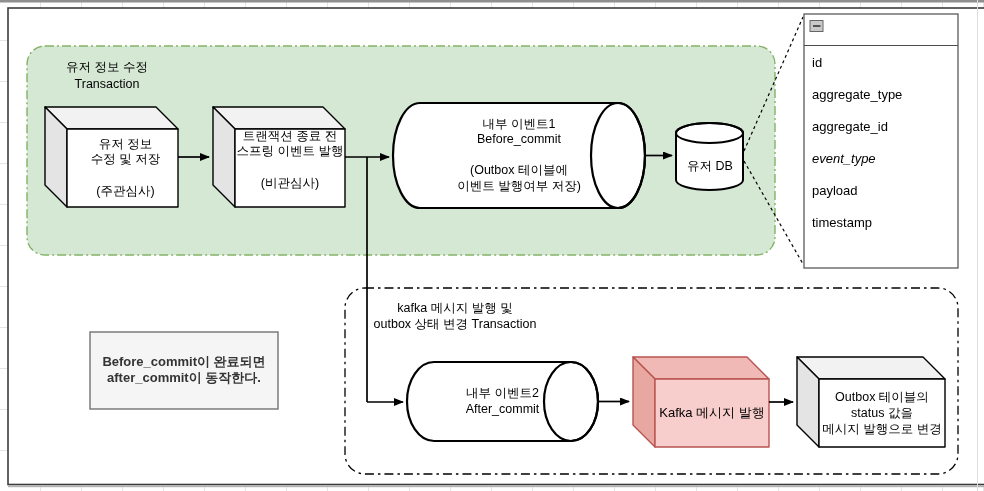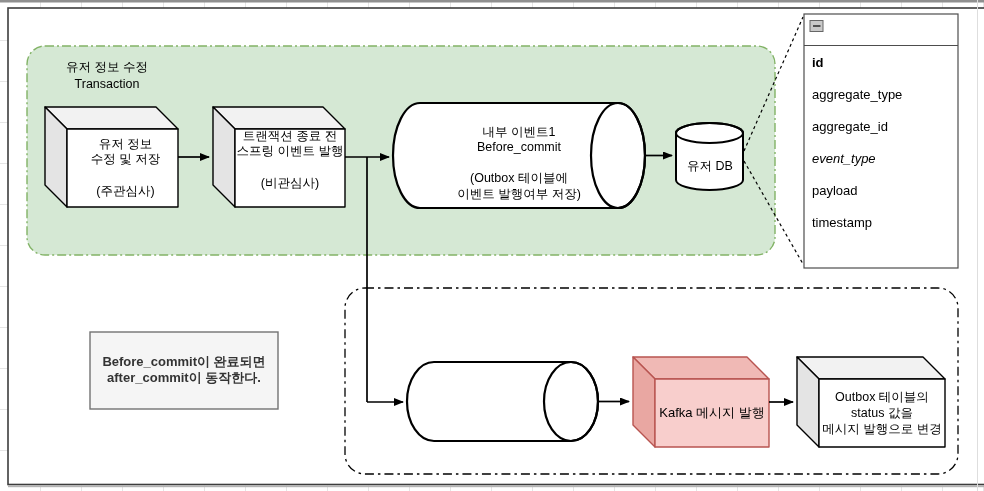--- a/index.html
+++ b/index.html
@@ -119,37 +119,41 @@
   <div class="lbl" style="left:67px;top:129px;width:117px;height:78px;">유저 정보
 수정 및 저장
 
 (주관심사)</div>
 
   <div class="lbl" style="left:235px;top:129px;width:110px;height:62px;">트랜잭션 종료 전
 스프링 이벤트 발행
 
 (비관심사)</div>
 
-  <div class="lbl" style="left:424px;top:112px;width:190px;height:87px;margin-top:8px;">내부 이벤트1
+  <div class="lbl" style="left:424px;top:112px;width:190px;height:87px;">내부 이벤트1
 Before_commit
 
 (Outbox 테이블에
 이벤트 발행여부 저장)</div>
 
   <div class="lbl" style="left:673px;top:154px;width:74px;height:26px;text-align:right;">유저 DB</div>
 
 
-  <div class="table-field" style="top:46px;font-weight:bold;">id</div>
+  <div class="table-field" style="top:46px;">id</div>
   <div class="table-field" style="top:78px;">aggregate_type</div>
   <div class="table-field" style="top:110px;">aggregate_id</div>
   <div class="table-field" style="top:142px;font-style:italic;">event_type</div>
   <div class="table-field" style="top:174px;">payload</div>
   <div class="table-field" style="top:206px;">timestamp</div>
 
+  <div class="lbl container-label" style="left:329px;top:298px;width:252px;height:36px;">kafka 메시지 발행 및
+outbox 상태 변경 Transaction</div>
 
+  <div class="lbl" style="left:412px;top:384px;width:181px;height:35px;">내부 이벤트2
+After_commit</div>
 
   <div class="lbl" style="left:819px;top:379px;width:126px;height:68px;line-height:16px;">Outbox 테이블의
 status 값을
 메시지 발행으로 변경</div>
 
   <div class="lbl" style="left:655px;top:379px;width:114px;height:68px;font-size:13px;">Kafka 메시지 발행</div>
 
   <div class="lbl note-text" style="left:92px;top:336px;width:184px;height:68px;">Before_commit이 완료되면
 after_commit이 동작한다.</div>
 

